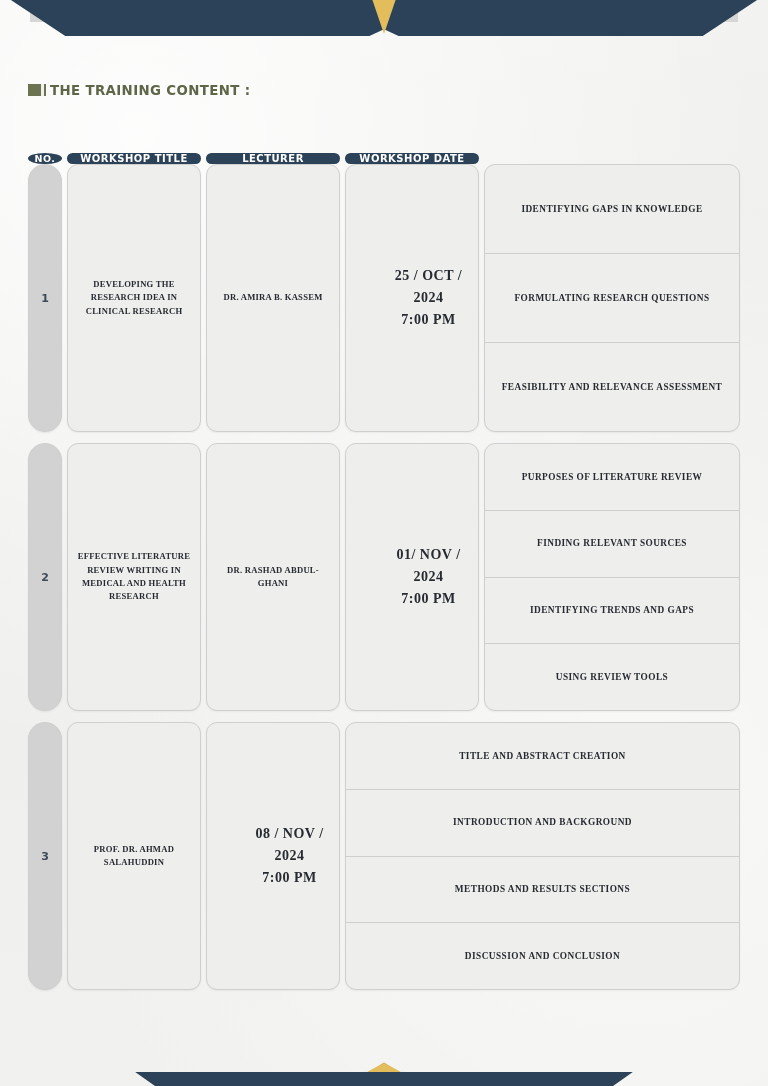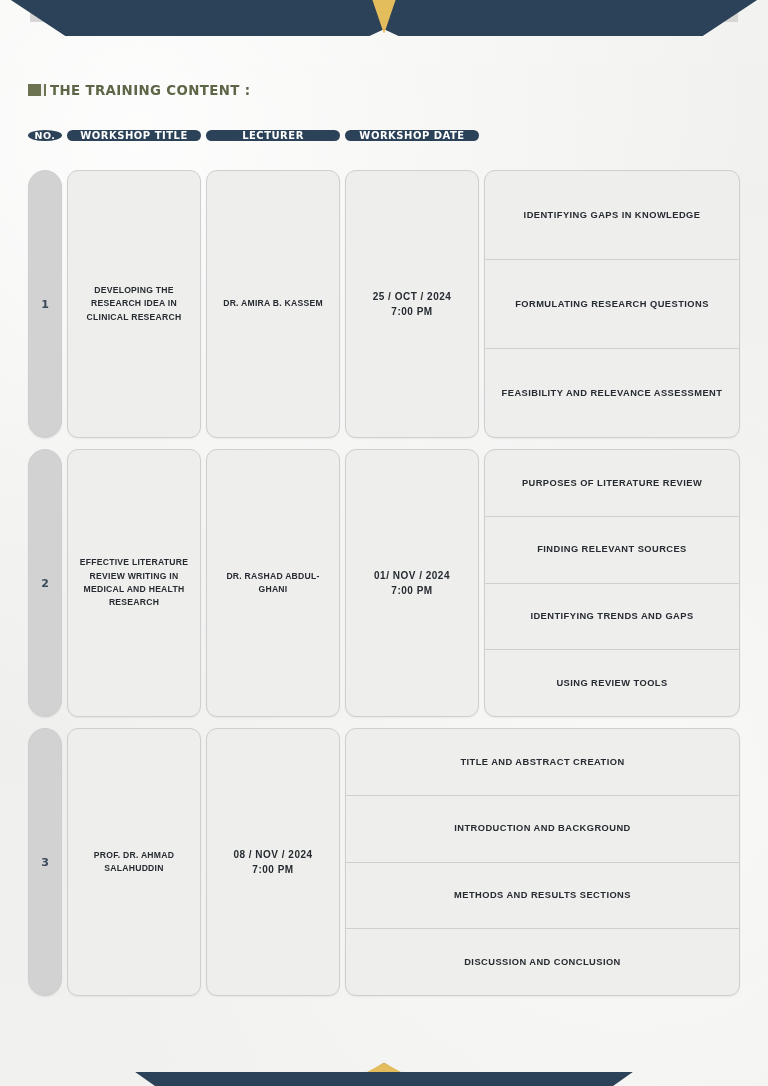--- a/index.html
+++ b/index.html
@@ -173,24 +173,23 @@
   
   .table {
     position: absolute;
     top: 130px;
     left: 28px;
     width: 712px;
   }
 
   .thead {
     display: flex;
-    align-items: flex-start;
+    align-items: flex-end;
     gap: 5px;
     height: 34px;
-    margin-bottom: 6px;
   }
   .th {
     background: #2c4258;
     color: #ffffff;
     display: flex;
     align-items: center;
     justify-content: center;
     border-radius: 17px;
     font-family: "DejaVu Sans", sans-serif;
     font-size: 10px;
@@ -239,37 +238,38 @@
     text-align: center;
     box-sizing: border-box;
     box-shadow: 0 1px 2px rgba(0,0,0,0.05);
     padding: 6px 8px;
   }
   .cell.title   { flex: 0 0 134px; }
   .cell.lect    { flex: 0 0 134px; }
   .cell.date    { flex: 0 0 134px; }
 
   .cell-text {
-    font-family: Liberation Sans, sans-serif;
+    font-family: Liberation Serif, serif;
     font-size: 8.6px;
     font-weight: bold;
     letter-spacing: 0.25px;
     line-height: 1.55;
     color: #262b31;
     text-transform: uppercase;
   }
   .cell.title .cell-text.big {
     font-size: 10.6px;
     letter-spacing: 0.6px;
     line-height: 1.6;
   }
   .cell.date .cell-text {
-    font-size: 10px;
+    font-size: 14px;
     letter-spacing: 0.5px;
     line-height: 1.55;
+    margin-left: 33px;
   }
 
   
   .cell-content {
     flex: 1 1 auto;
     background: #eeeeec;
     border: 1px solid #cfcfcf;
     border-radius: 11px;
     display: flex;
     flex-direction: column;

